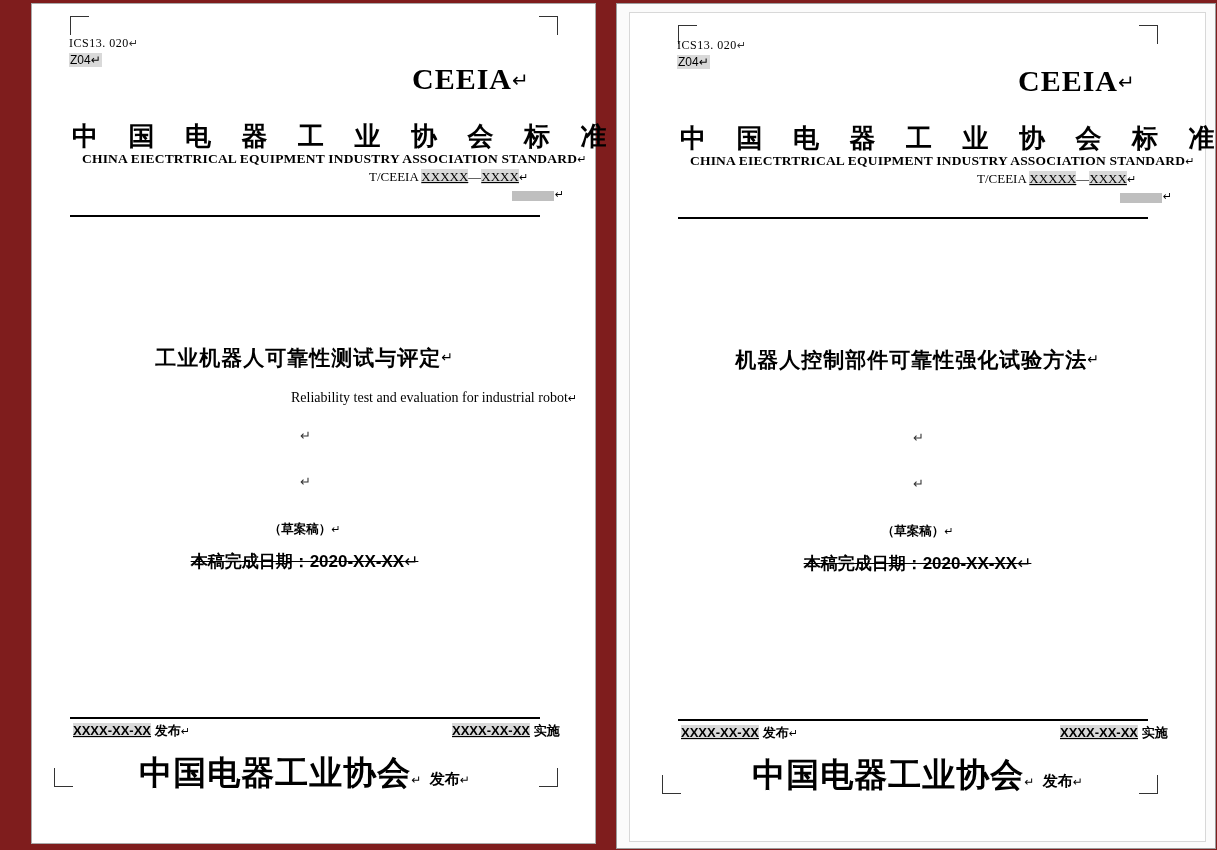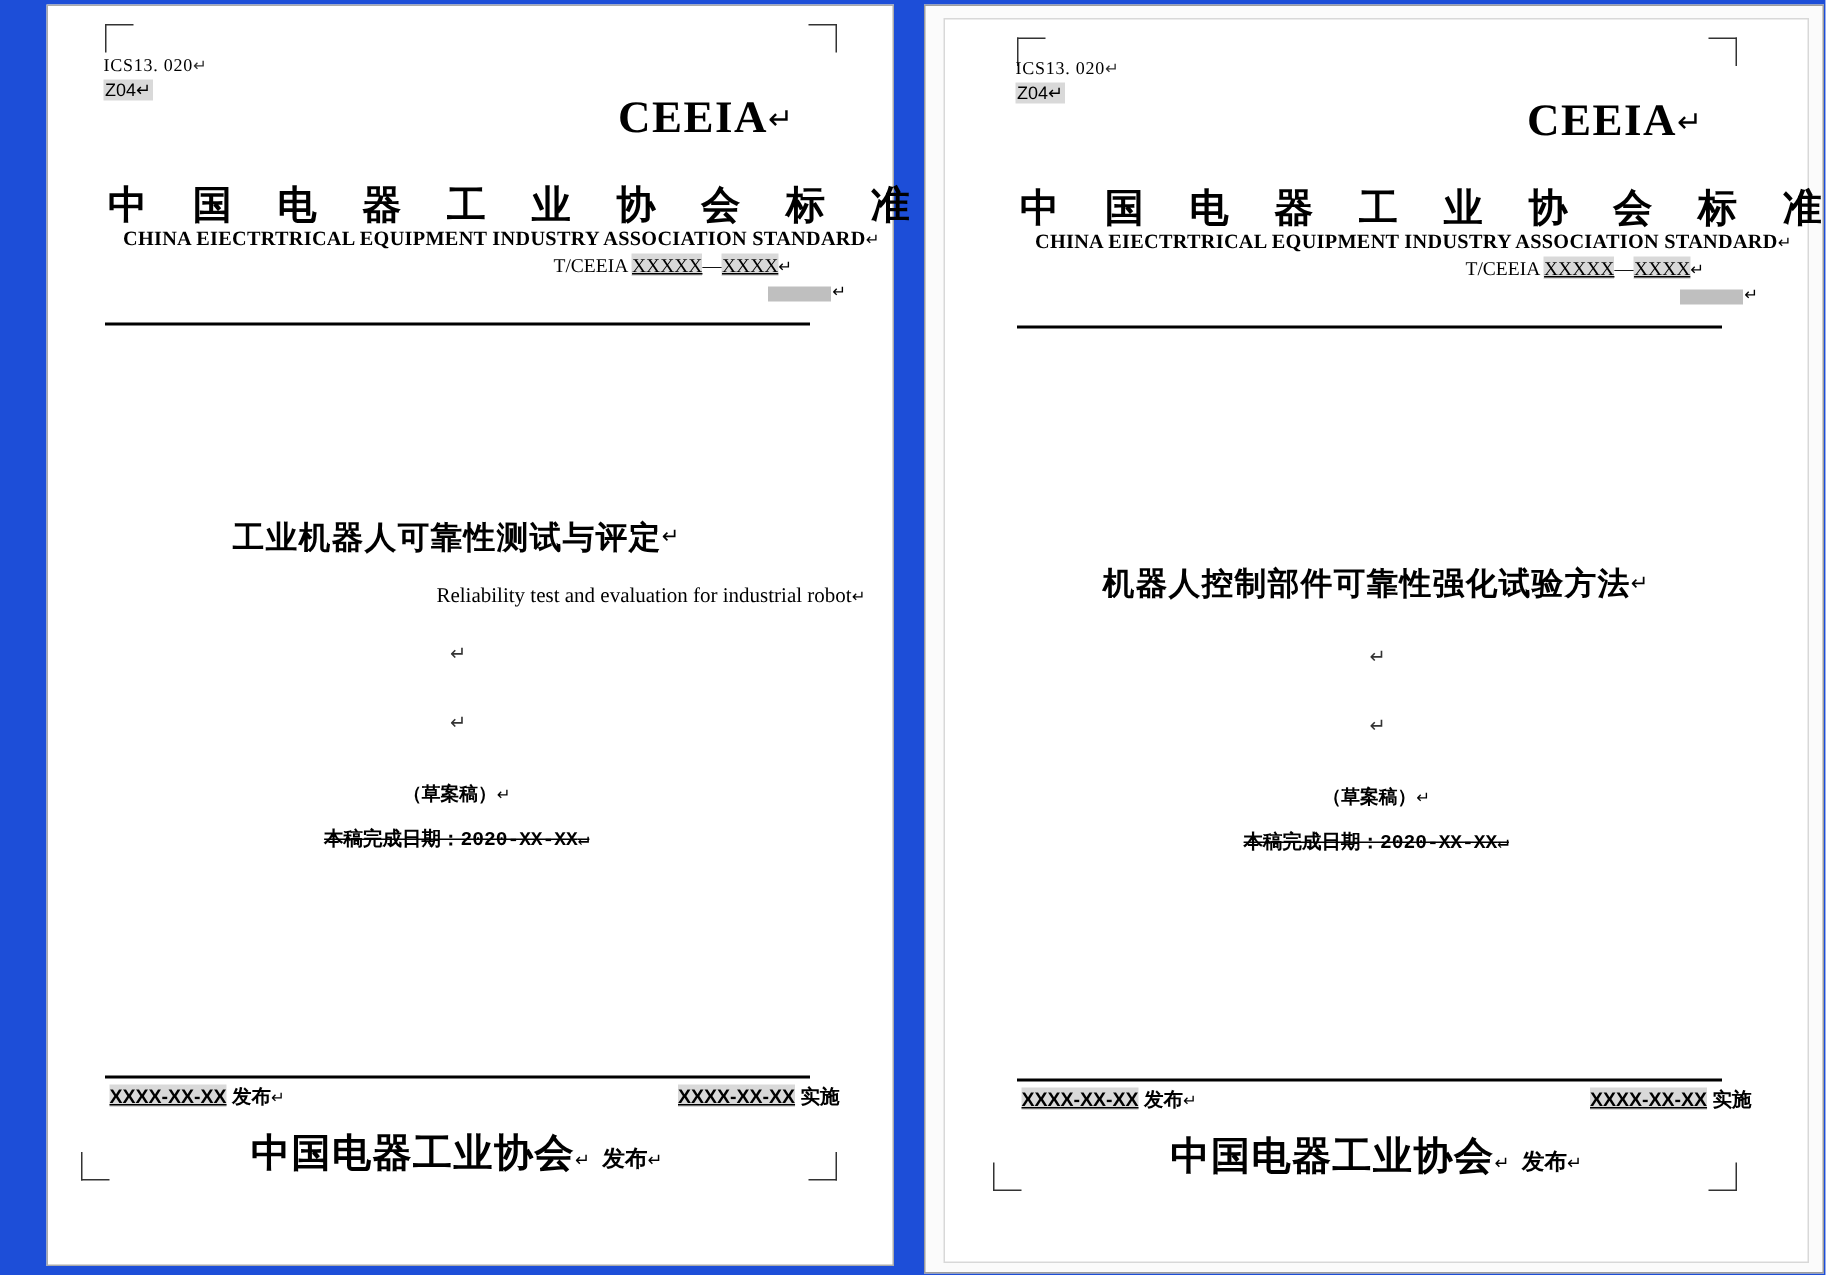--- a/index.html
+++ b/index.html
@@ -8,21 +8,21 @@
     background: #ffffff;
     width: 1217px;
     height: 850px;
     overflow: hidden;
     font-family: "Liberation Serif", serif;
   }
   .stage {
     position: relative;
     width: 1217px;
     height: 850px;
-    background: #1d4ed8;
+    background: #7f1d1d;
   }
 
   
   .page {
     position: absolute;
     background: #ffffff;
     box-sizing: border-box;
   }
   .page.left {
     left: 31px;
@@ -196,23 +196,23 @@
     font-family: "Liberation Sans", sans-serif;
     font-weight: bold;
     font-size: 12.5px;
     color: #000;
     white-space: nowrap;
   }
   .draft .pilcrow { font-weight: normal; font-size: 11px; }
 
   .draft-date {
     position: absolute;
-    font-family: Liberation Mono, monospace;
-    font-weight: bold;
-    font-size: 13px;
+    font-family: Liberation Sans, sans-serif;
+    font-weight: bold;
+    font-size: 17px;
     color: #000;
     white-space: nowrap;
     text-decoration: line-through;
   }
   .draft-date .pilcrow { text-decoration: none; font-weight: normal; }
 
   .issue-line {
     position: absolute;
     font-family: "Liberation Sans", sans-serif;
     font-weight: bold;
@@ -227,21 +227,21 @@
   }
   .issue-line .pilcrow { font-weight: normal; font-size: 11px; }
 
   .org {
     position: absolute;
     font-family: "Liberation Sans", sans-serif;
     font-weight: bold;
     color: #000;
     white-space: nowrap;
   }
-  .org .big { font-size: 26px; letter-spacing: 1px; }
+  .org .big { font-size: 33px; letter-spacing: 1px; }
   .org .small { font-size: 15px; }
   .org .pilcrow { font-family: "Liberation Serif", serif; font-weight: normal; font-size: 12px; }
 </style>
 </head>
 <body>
 
 <div class="stage">
 
   <div class="page left">
     <div class="crop tl" style="left:38px; top:12px;"></div>
@@ -311,21 +311,21 @@
         <div class="en-title" style="left:60px; top:140px;"><span>CHINA EIECTRTRICAL EQUIPMENT INDUSTRY ASSOCIATION STANDARD</span><span class="pilcrow">↵</span></div>
 
         <div class="code-line" style="left:347px; top:158px;"><span>T/CEEIA </span><span class="hl">XXXXX</span><span>—</span><span class="hl">XXXX</span><span class="pilcrow">↵</span></div>
 
         <div class="grey-block" style="left:490px; top:180px; width:42px;">
             <span class="pilcrow">↵</span>
           </div>
 
         <div class="rule" style="left:48px; top:204px; width:470px;"></div>
 
-        <div class="doc-title-cn" style="left:0px; top:333px; width:575px; font-size:21px; letter-spacing:1px;margin-top:29px;"><span>机器人控制部件可靠性强化试验方法</span><span class="pilcrow">↵</span></div>
+        <div class="doc-title-cn" style="left:0px; top:333px; width:575px; font-size:21px; letter-spacing:1px;"><span>机器人控制部件可靠性强化试验方法</span><span class="pilcrow">↵</span></div>
 
 
         <div class="empty-mark" style="left:283px; top:417px;"><span>↵</span></div>
         <div class="empty-mark" style="left:283px; top:463px;"><span>↵</span></div>
 
         <div class="draft" style="left:0px; top:510px; width:575px; text-align:center;"><span>（草案稿）</span><span class="pilcrow">↵</span></div>
 
         <div class="draft-date" style="left:0px; top:539px; width:575px; text-align:center;"><span>本稿完成日期：2020-XX-XX</span><span class="pilcrow">↵</span></div>
 
         <div class="rule" style="left:48px; top:706px; width:470px;"></div>

